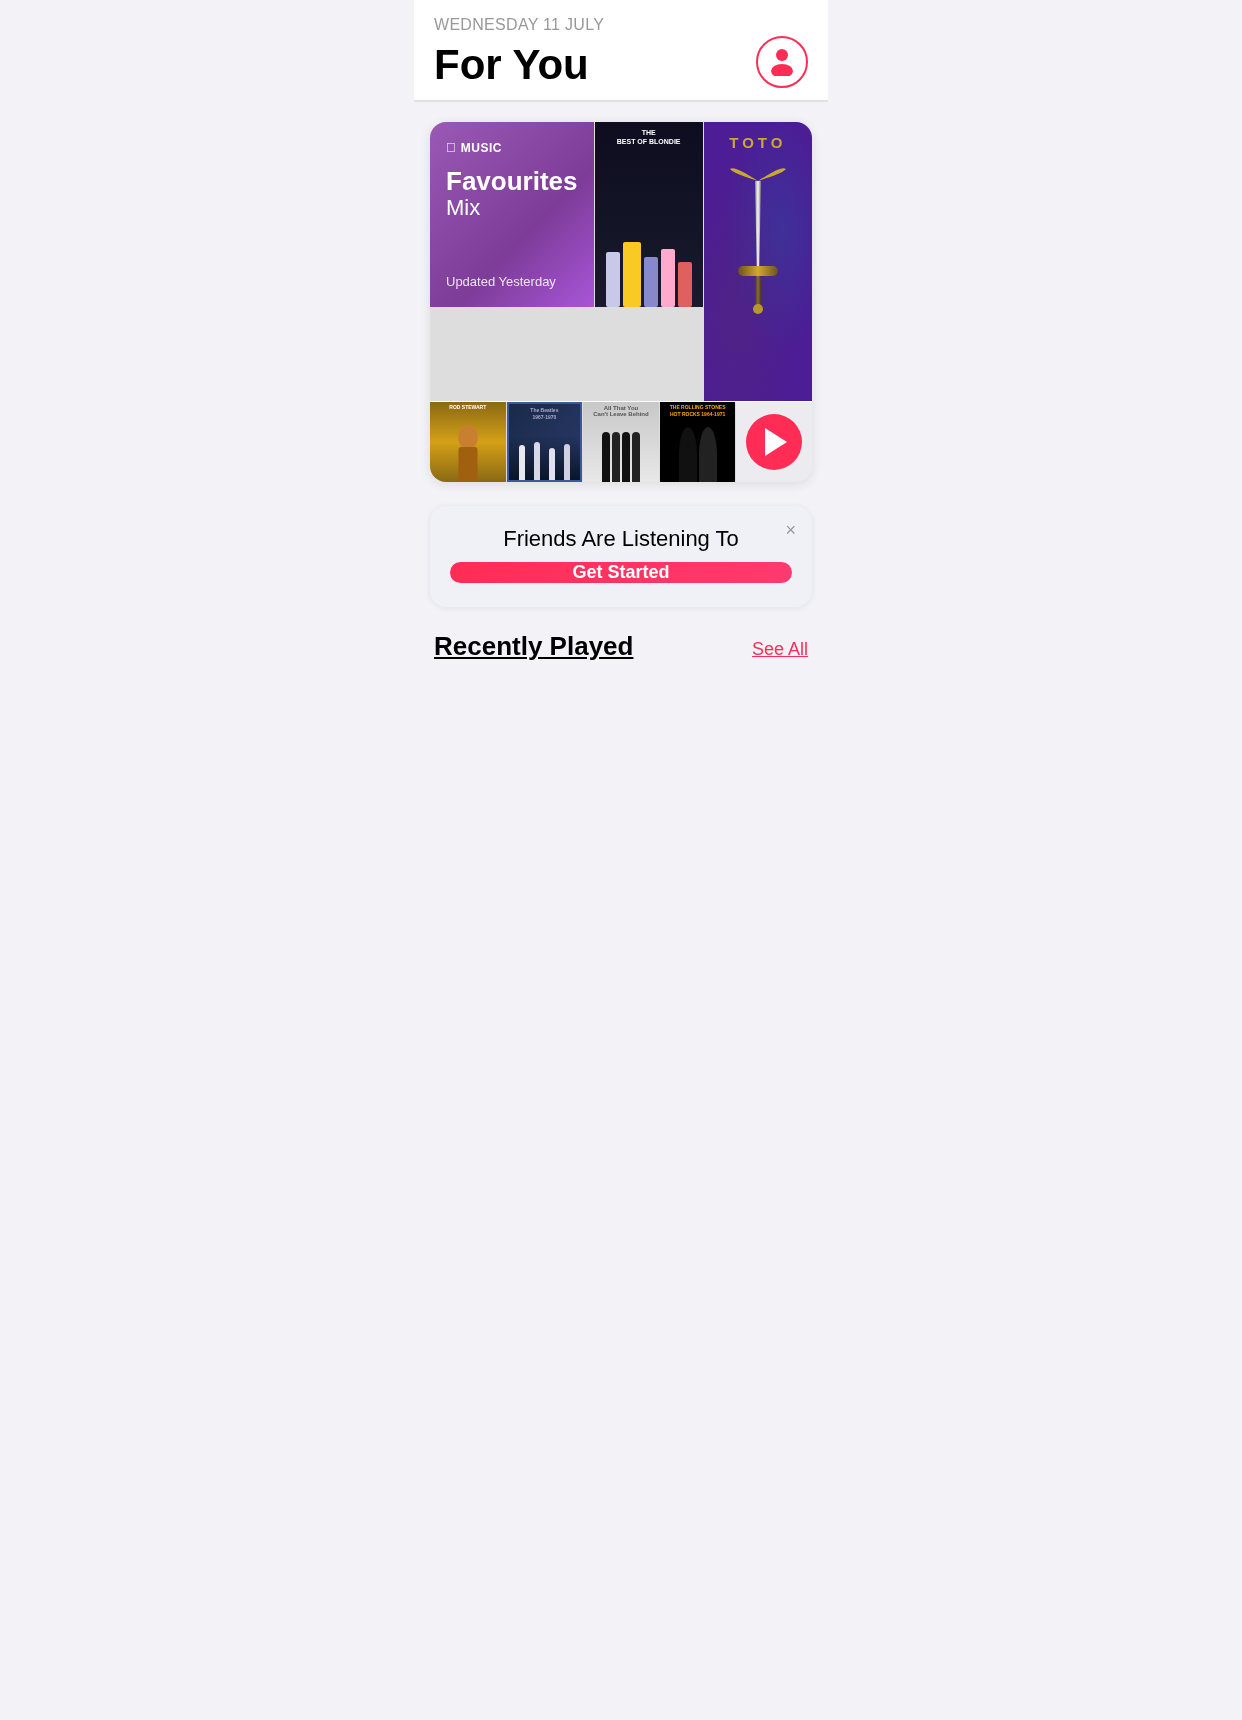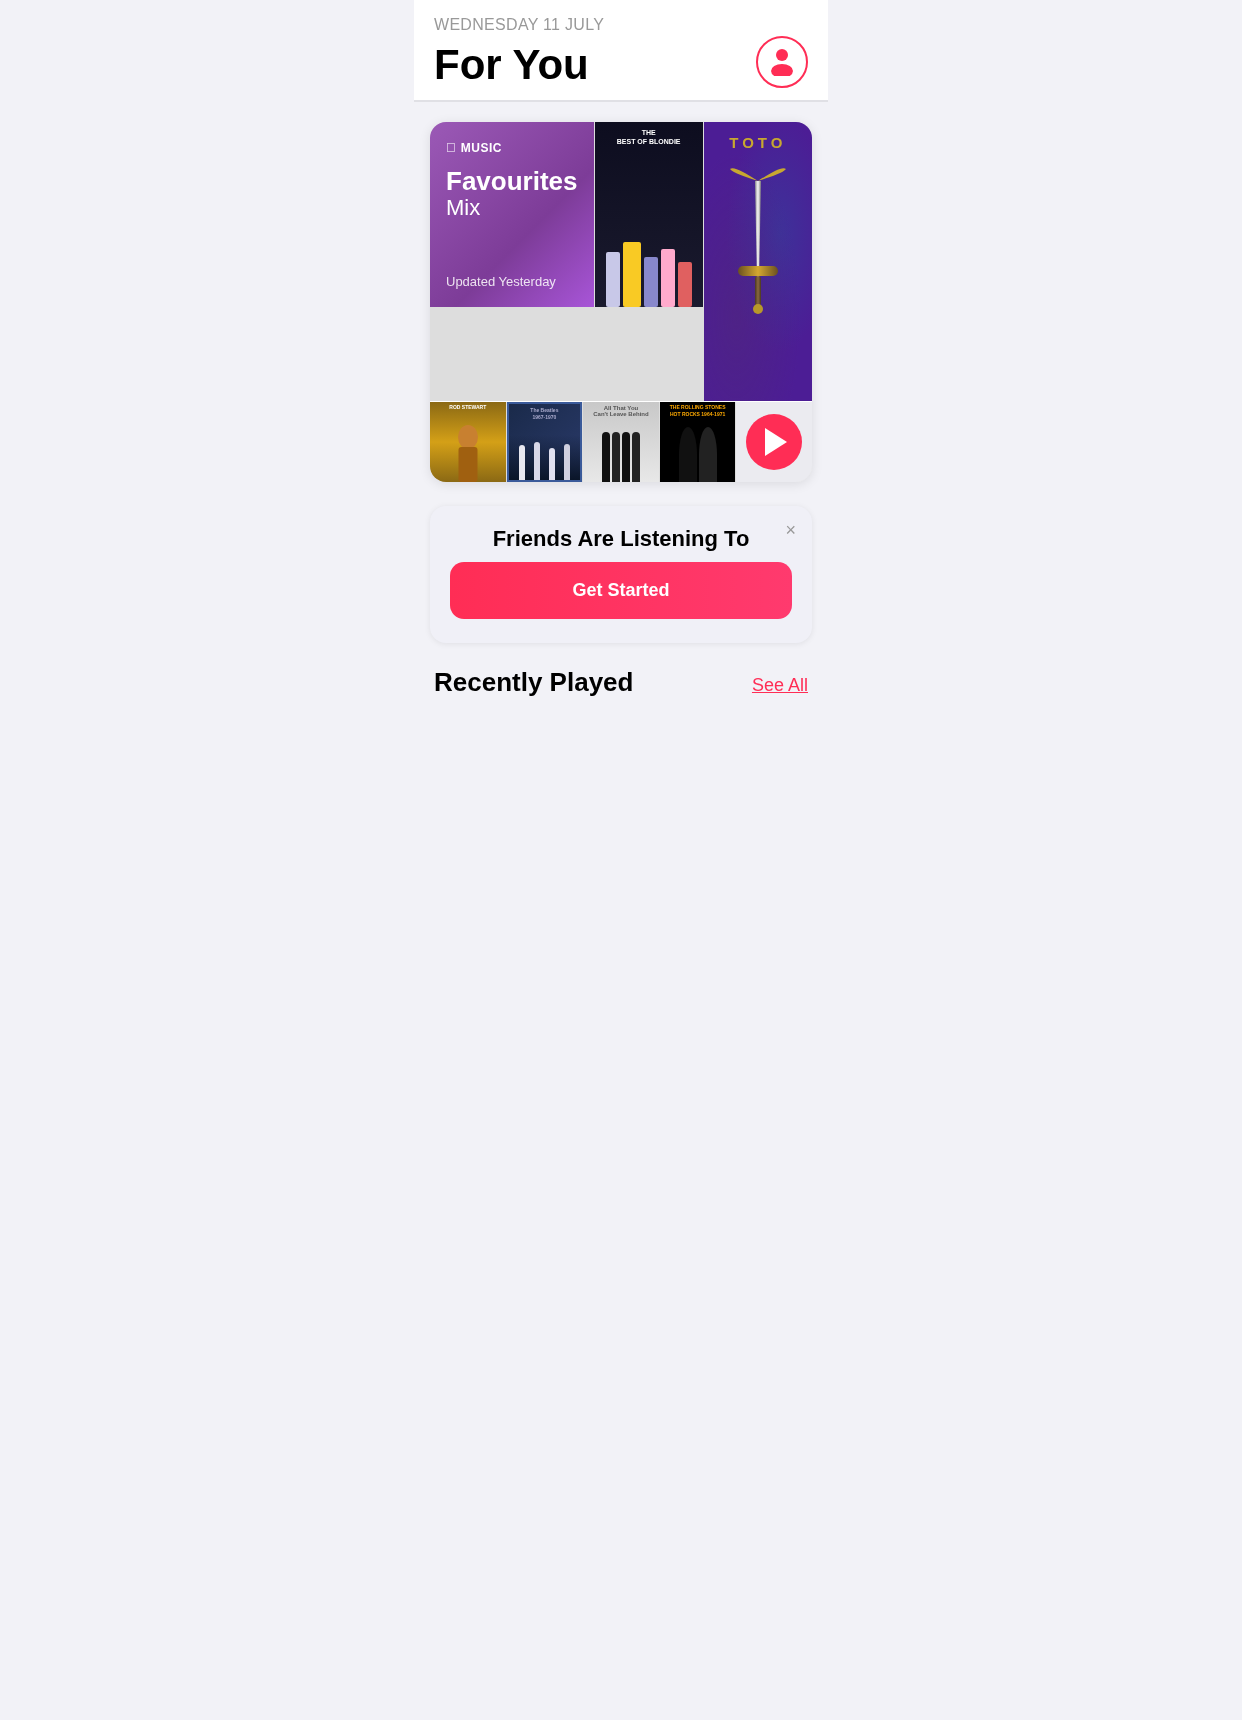--- a/index.html
+++ b/index.html
@@ -150,21 +150,21 @@
       font-size: 18px;
       color: #999;
       background: none;
       border: none;
       cursor: pointer;
       font-weight: 300;
     }
 
     .friends-title {
       font-size: 22px;
-      font-weight: 700;
+      font-weight: 400;
       color: #000;
       text-align: center;
       margin-bottom: 10px;
       line-height: 1.2;
     }
 
     .friends-desc {
       font-size: 16px;
       color: #999;
       text-align: center;
@@ -173,38 +173,38 @@
     }
 
     .get-started-btn {
       width: 100%;
       background: linear-gradient(90deg, #ff2d55 0%, #ff3a6e 100%);
       color: #fff;
       font-size: 18px;
       font-weight: 700;
       border: none;
       border-radius: 14px;
-      padding: 18px;
       cursor: pointer;
       display: block;
       text-align: center;
     }
 
     
     .recently-played-header {
       display: flex;
       justify-content: space-between;
       align-items: baseline;
       padding: 0 4px;
     }
 
     .recently-played-title {
       font-size: 26px;
       font-weight: 800;
       color: #000;
+      text-decoration: underline;
     }
 
     .see-all-link {
       font-size: 18px;
       color: #ff2d55;
       font-weight: 400;
     }
 
     
     .divider {

